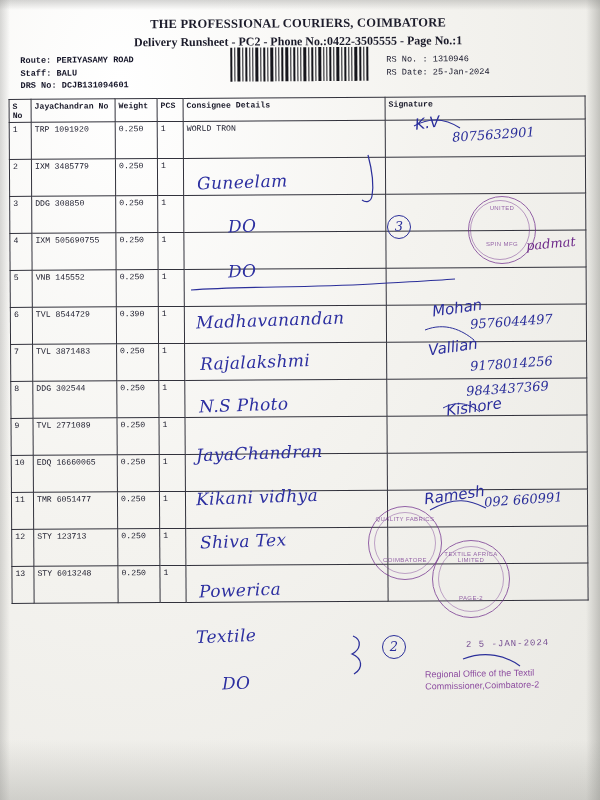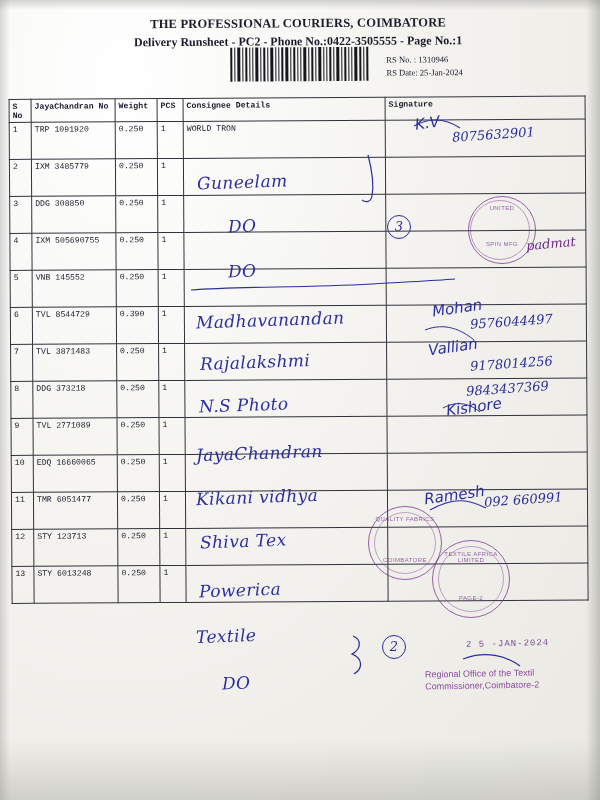--- a/index.html
+++ b/index.html
@@ -81,21 +81,20 @@
   .meta .left {
     position: absolute;
     left: 12px; top: 0;
     line-height: 12.5px;
     font-weight: bold;
   }
   .meta .right {
     position: absolute;
     left: 378px; top: 1px;
     line-height: 12.5px;
-    font-family: Liberation Serif, serif;
   }
   .barcode {
     position: absolute;
     left: 222px; top: -6px;
     width: 140px; height: 34px;
   }
   .barcode i {
     position: absolute;
     top: 0;
     height: 34px;
@@ -220,20 +219,25 @@
 <body>
 
 <div id="sheet">
 
   <div class="doc">
 
     <div class="title">THE PROFESSIONAL COURIERS, COIMBATORE</div>
     <div class="subtitle">Delivery Runsheet - PC2 - Phone No.:0422-3505555 - Page No.:1</div>
 
     <div class="meta">
+      <div class="left">
+        <div>Route: PERIYASAMY ROAD</div>
+        <div>Staff: BALU</div>
+        <div>DRS No: DCJB131094601</div>
+      </div>
 
       <div class="barcode">
         <i style="left:0px;width:2px"></i>
           <i style="left:4px;width:1px"></i>
         <i style="left:7px;width:3px"></i>
           <i style="left:12px;width:1px"></i>
         <i style="left:15px;width:2px"></i>
           <i style="left:19px;width:1px"></i>
         <i style="left:22px;width:1px"></i>
           <i style="left:25px;width:3px"></i>
@@ -346,21 +350,21 @@
         <tr>
           <td class="row-cell">7</td>
           <td>TVL 3871483</td>
           <td>0.250</td>
           <td>1</td>
           <td></td>
           <td></td>
         </tr>
         <tr>
           <td class="row-cell">8</td>
-          <td>DDG 373218</td>
+          <td>DDG 302544</td>
           <td>0.250</td>
           <td>1</td>
           <td></td>
           <td></td>
         </tr>
         <tr>
           <td class="row-cell">9</td>
           <td>TVL 2771089</td>
           <td>0.250</td>
           <td>1</td>

